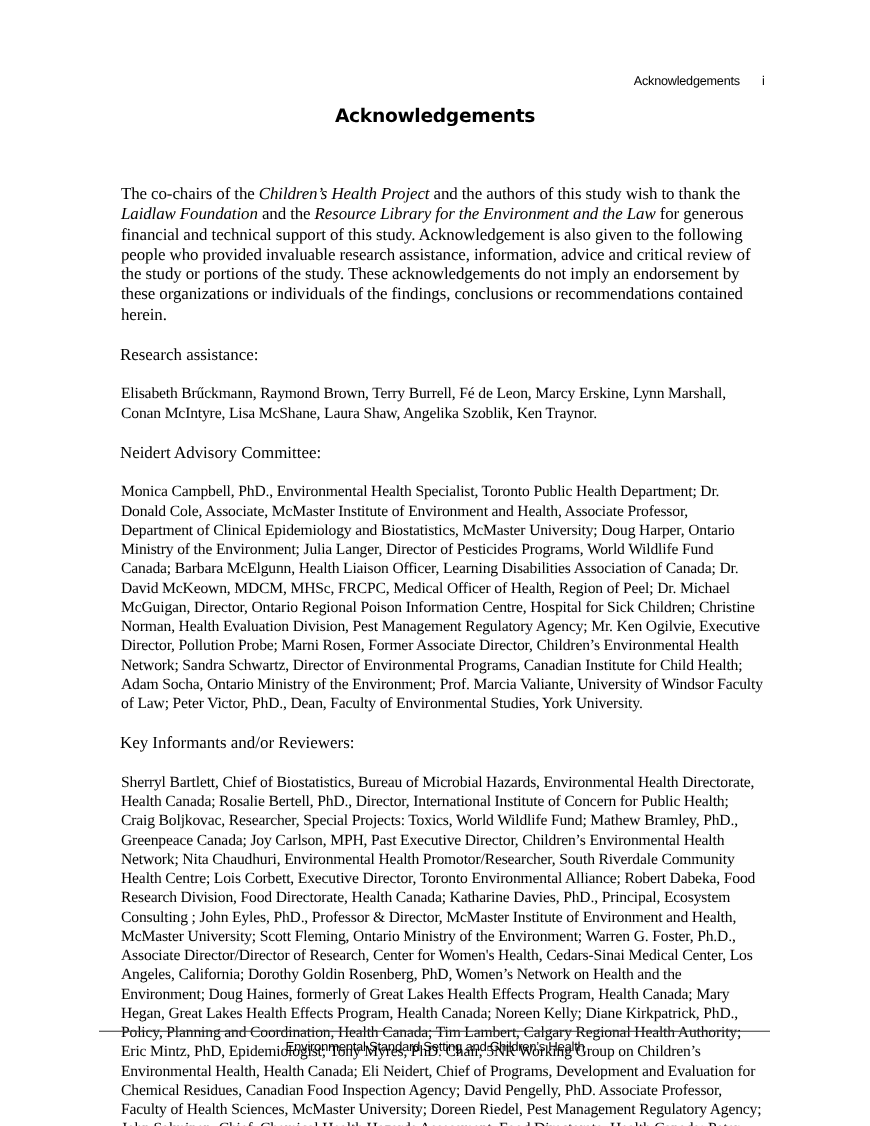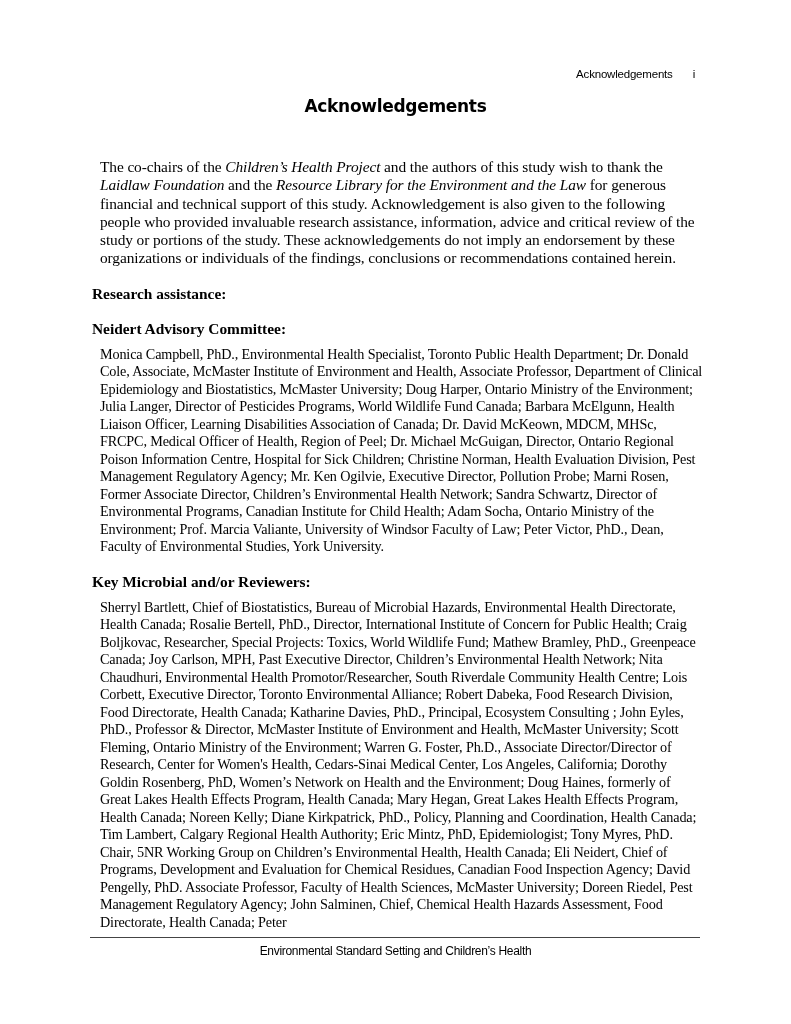--- a/index.html
+++ b/index.html
@@ -10,24 +10,24 @@
   }
   .header .pg { margin-left: 20px; }
   .title {
     position: absolute; top: 96px; left: 0; width: 791px; text-align: center;
     font-family: "DejaVu Sans", sans-serif; font-weight: bold; font-size: 17px; letter-spacing: -0.3px;
   }
   .content {
     position: absolute; top: 150px; left: 92px; width: 620px;
     font-family: "Liberation Serif", serif; font-size: 14.6px; line-height: 17.3px;
   }
-  .content p { margin: 8px; }
+  .content p { margin: 18px; }
   .intro { font-size: 15.4px; line-height: 18.3px; letter-spacing: -0.1px; }
   .section { margin-top: 17px; }
-  .section h3 { margin: 0; font-size: 15.4px; font-weight: bold; line-height: 18px; }
+  .section h3 { margin: 17px; font-size: 15.4px; font-weight: normal; line-height: 18px; }
   .section p { font-size: 14.2px; line-height: 17.5px; letter-spacing: -0.15px; }
   .footer-rule {
     position: absolute; top: 937px; left: 90px; width: 610px; height: 0;
     border-top: 1.5px solid #444;
   }
   .footer {
     position: absolute; top: 944px; left: 0; width: 791px; text-align: center;
     font-family: "Liberation Sans", sans-serif; font-size: 12px; letter-spacing: -0.3px;
   }
 </style>
@@ -38,27 +38,28 @@
   <span>Acknowledgements</span><span class="pg">i</span>
 </div>
 
 <div class="title">Acknowledgements</div>
 
 <div class="content">
   <p class="intro"><span>The co-chairs of the </span><i>Children’s Health Project</i><span> and the authors of this study wish to thank the </span><i>Laidlaw Foundation</i><span> and the </span><i>Resource Library for the Environment and the Law</i><span> for generous financial and technical support of this study. Acknowledgement is also given to the following people who provided invaluable research assistance, information, advice and critical review of the study or portions of the study. These acknowledgements do not imply an endorsement by these organizations or individuals of the findings, conclusions or recommendations contained herein.</span></p>
 
   <div class="section">
     <h3>Research assistance:</h3>
+    <p>Elisabeth Brűckmann, Raymond Brown, Terry Burrell, Fé de Leon, Marcy Erskine, Lynn Marshall, Conan McIntyre, Lisa McShane, Laura Shaw, Angelika Szoblik, Ken Traynor.</p>
   </div>
 
   <div class="section">
     <h3>Neidert Advisory Committee:</h3>
     <p>Monica Campbell, PhD., Environmental Health Specialist, Toronto Public Health Department; Dr. Donald Cole, Associate, McMaster Institute of Environment and Health, Associate Professor, Department of Clinical Epidemiology and Biostatistics, McMaster University; Doug Harper, Ontario Ministry of the Environment; Julia Langer, Director of Pesticides Programs, World Wildlife Fund Canada; Barbara McElgunn, Health Liaison Officer, Learning Disabilities Association of Canada; Dr. David McKeown, MDCM, MHSc, FRCPC, Medical Officer of Health, Region of Peel; Dr. Michael McGuigan, Director, Ontario Regional Poison Information Centre, Hospital for Sick Children; Christine Norman, Health Evaluation Division, Pest Management Regulatory Agency; Mr. Ken Ogilvie, Executive Director, Pollution Probe; Marni Rosen, Former Associate Director, Children’s Environmental Health Network; Sandra Schwartz, Director of Environmental Programs, Canadian Institute for Child Health; Adam Socha, Ontario Ministry of the Environment; Prof. Marcia Valiante, University of Windsor Faculty of Law; Peter Victor, PhD., Dean, Faculty of Environmental Studies, York University.</p>
   </div>
 
   <div class="section">
-    <h3>Key Microbial and/or Reviewers:</h3>
+    <h3>Key Informants and/or Reviewers:</h3>
     <p>Sherryl Bartlett, Chief of Biostatistics, Bureau of Microbial Hazards, Environmental Health Directorate, Health Canada; Rosalie Bertell, PhD., Director, International Institute of Concern for Public Health; Craig Boljkovac, Researcher, Special Projects: Toxics, World Wildlife Fund; Mathew Bramley, PhD., Greenpeace Canada; Joy Carlson, MPH, Past Executive Director, Children’s Environmental Health Network; Nita Chaudhuri, Environmental Health Promotor/Researcher, South Riverdale Community Health Centre; Lois Corbett, Executive Director, Toronto Environmental Alliance; Robert Dabeka, Food Research Division, Food Directorate, Health Canada; Katharine Davies, PhD., Principal, Ecosystem Consulting ;  John Eyles, PhD., Professor &amp; Director, McMaster Institute of Environment and Health, McMaster University; Scott Fleming, Ontario Ministry of the Environment; Warren G. Foster, Ph.D., Associate Director/Director of Research, Center for Women's Health, Cedars-Sinai Medical Center, Los Angeles, California; Dorothy Goldin Rosenberg, PhD, Women’s Network on Health and the Environment;  Doug Haines, formerly of Great Lakes Health Effects Program, Health Canada; Mary Hegan, Great Lakes Health Effects Program, Health Canada; Noreen Kelly; Diane Kirkpatrick, PhD., Policy, Planning and Coordination, Health Canada; Tim Lambert, Calgary Regional Health Authority; Eric Mintz, PhD, Epidemiologist; Tony Myres, PhD. Chair, 5NR Working Group on Children’s Environmental Health, Health Canada; Eli Neidert, Chief of Programs, Development and Evaluation for Chemical Residues, Canadian Food Inspection Agency; David Pengelly, PhD.  Associate Professor, Faculty of Health Sciences, McMaster University; Doreen Riedel, Pest Management Regulatory Agency; John Salminen, Chief, Chemical Health Hazards Assessment, Food Directorate, Health Canada; Peter</p>
   </div>
 </div>
 
 <div class="footer-rule"></div>
 <div class="footer">Environmental Standard Setting and Children’s Health</div>
 
 </body></html>

